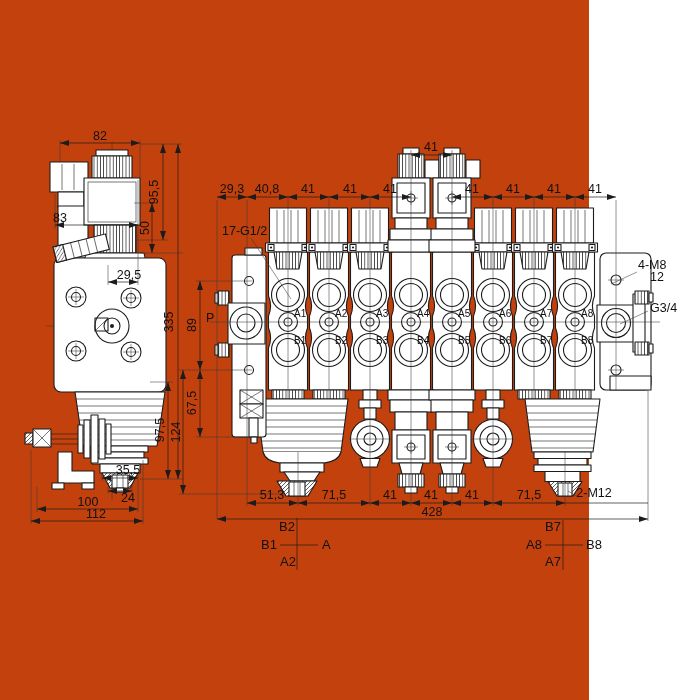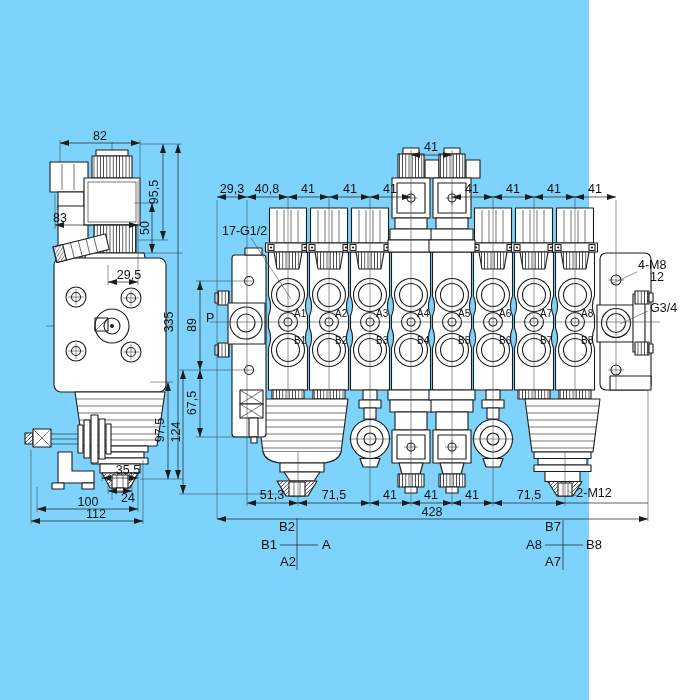--- a/index.html
+++ b/index.html
@@ -1,16 +1,16 @@
 <!DOCTYPE html>
 <html><head>
 <meta charset="utf-8">
 <style>
   html,body{margin:0;padding:0;background:#fff;}
-  #stage{width:589px;height:700px;background:#7dd3fc;position:relative;font-family:"Liberation Sans",sans-serif;}
+  #stage{width:589px;height:700px;background:#c2410c;position:relative;font-family:"Liberation Sans",sans-serif;}
   svg{display:block;}
   .ln{stroke:#1c1c1c;stroke-width:1.1;fill:none;stroke-linejoin:round;}
   .ln2{stroke:#1c1c1c;stroke-width:.6;fill:none;}
   .f{fill:#fff;}
   .pv{fill:url(#pv);}
   .pd{fill:url(#pd);}
   .cl{stroke:#3a3a3a;stroke-width:.55;fill:none;}
   .dim{stroke:#1c1c1c;stroke-width:.7;fill:none;}
   .dot{fill:#1c1c1c;stroke:none;}
   .t{font:12.5px "Liberation Sans",sans-serif;fill:#111;stroke:none;}

